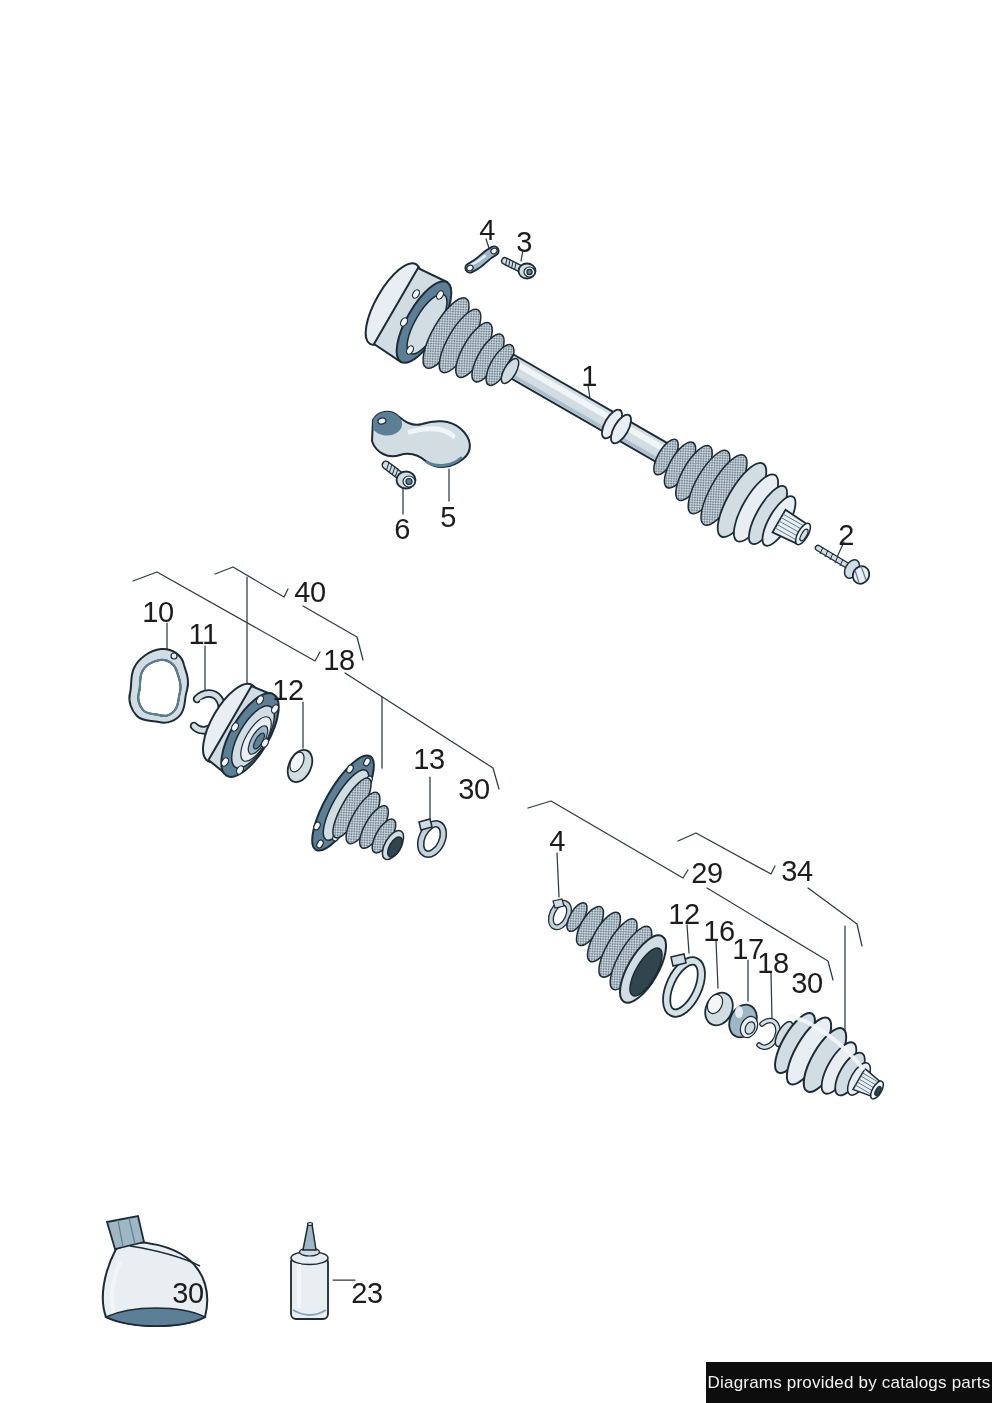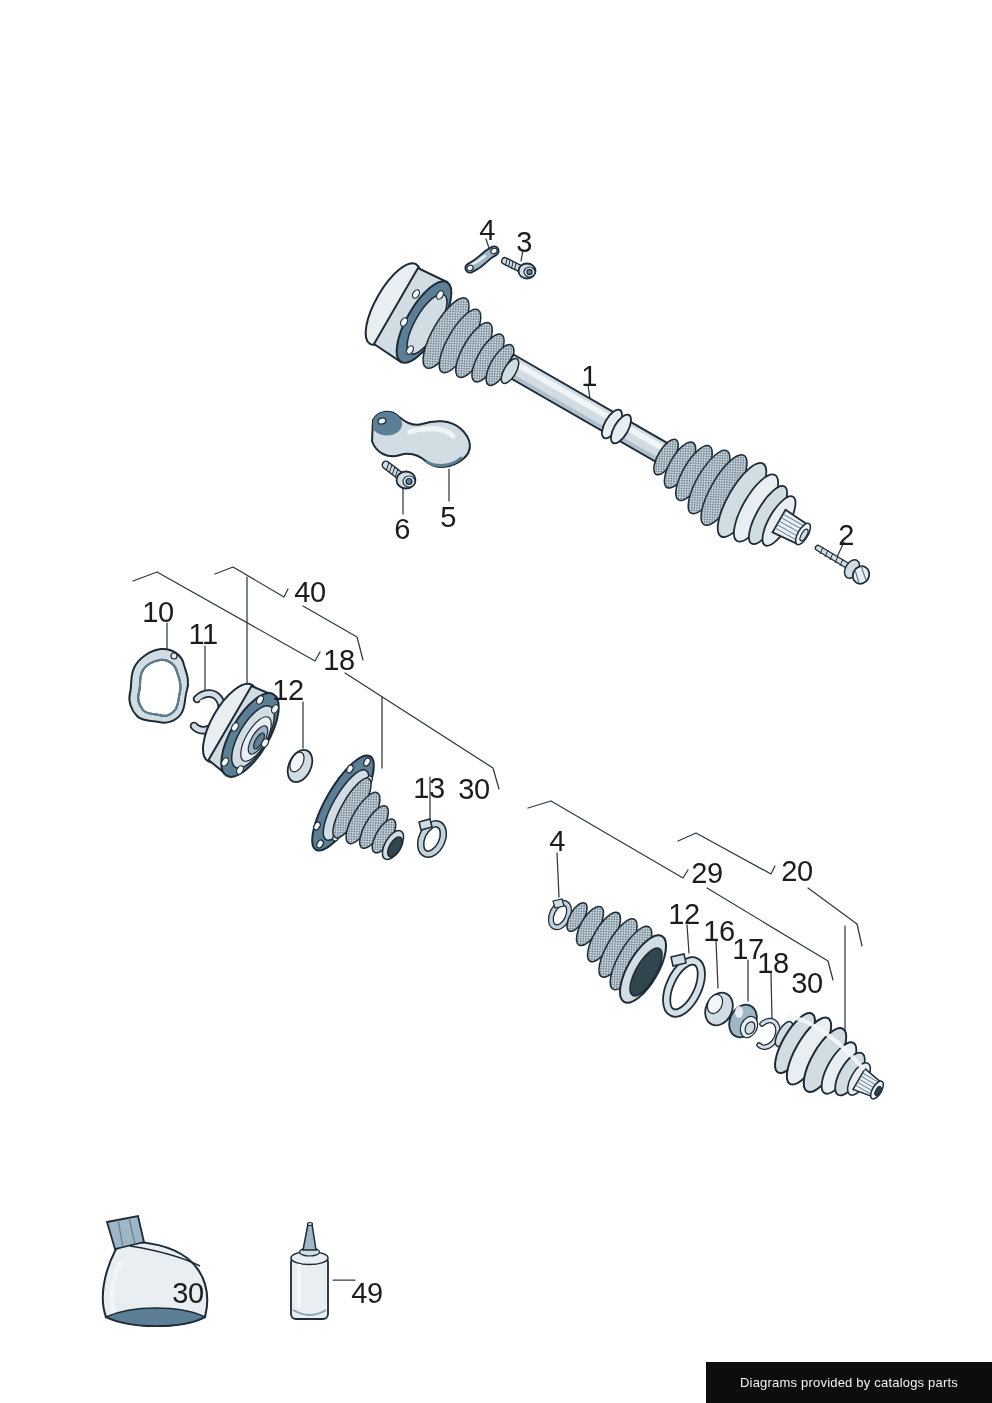--- a/index.html
+++ b/index.html
@@ -8,21 +8,21 @@
   svg.diagram{position:absolute;left:0;top:0;}
   .callout{
     position:absolute;transform:translate(-50%,-50%);
     font-size:29px;line-height:1;color:var(--label_color,#1c1c1c);
     letter-spacing:-0.5px;cursor:pointer;user-select:none;
   }
   .footer{
     position:absolute;left:706px;top:1362px;width:286px;height:41px;
     background:var(--footer_bg,#0d0d0d);display:flex;align-items:center;justify-content:center;
   }
-  .footer span{color:var(--footer_text,#f2f2f2);font-size:13px;letter-spacing:.2px;}
+  .footer span{color:var(--footer_text,#f2f2f2);font-size:17px;letter-spacing:.2px;}
   
   .ln{stroke:#2e3a42;stroke-width:1.25;fill:none;stroke-linecap:round;stroke-linejoin:round;}
   .o12{stroke:#1c2b36;stroke-width:1.2;}
   .o15{stroke:#1c2b36;stroke-width:1.5;}
   .o18{stroke:#1c2b36;stroke-width:1.8;}
   .o2{stroke:#1c2b36;stroke-width:2;}
   .pl{fill:#d2dce3;}  .pl2{fill:#e8eef2;}  .plw{fill:#f4f7f9;}
   .pm{fill:#9fb6c4;}  .pd{fill:#5d7f96;}   .pdk{fill:#31454f;}
   .nf{fill:none;}
 </style>
@@ -344,31 +344,31 @@
 
   <div class="callout" style="left:589px;top:376px">1</div>
   <div class="callout" style="left:846px;top:535px">2</div>
   <div class="callout" style="left:524px;top:242px">3</div>
   <div class="callout" style="left:487px;top:230px">4</div>
   <div class="callout" style="left:448px;top:517px">5</div>
   <div class="callout" style="left:402px;top:529px">6</div>
   <div class="callout" style="left:158px;top:612px">10</div>
   <div class="callout" style="left:203px;top:634px">11</div>
   <div class="callout" style="left:288px;top:690px">12</div>
-  <div class="callout" style="left:429px;top:788px">13</div>
+  <div class="callout" style="left:429px;top:759px">13</div>
   <div class="callout" style="left:557px;top:841px">4</div>
   <div class="callout" style="left:684px;top:914px">12</div>
   <div class="callout" style="left:719px;top:931px">16</div>
   <div class="callout" style="left:748px;top:949px">17</div>
   <div class="callout" style="left:773px;top:963px">18</div>
   <div class="callout" style="left:310px;top:592px">40</div>
   <div class="callout" style="left:339px;top:660px">18</div>
   <div class="callout" style="left:707px;top:873px">29</div>
-  <div class="callout" style="left:797px;top:871px">20</div>
+  <div class="callout" style="left:797px;top:871px">34</div>
   <div class="callout" style="left:474px;top:789px">30</div>
   <div class="callout" style="left:807px;top:983px">30</div>
   <div class="callout" style="left:188px;top:1293px">30</div>
-  <div class="callout" style="left:367px;top:1293px">49</div>
+  <div class="callout" style="left:367px;top:1293px">23</div>
 
   <div class="footer">
     <span>Diagrams provided by catalogs parts</span>
   </div>
 </div>
 
 </body></html>

